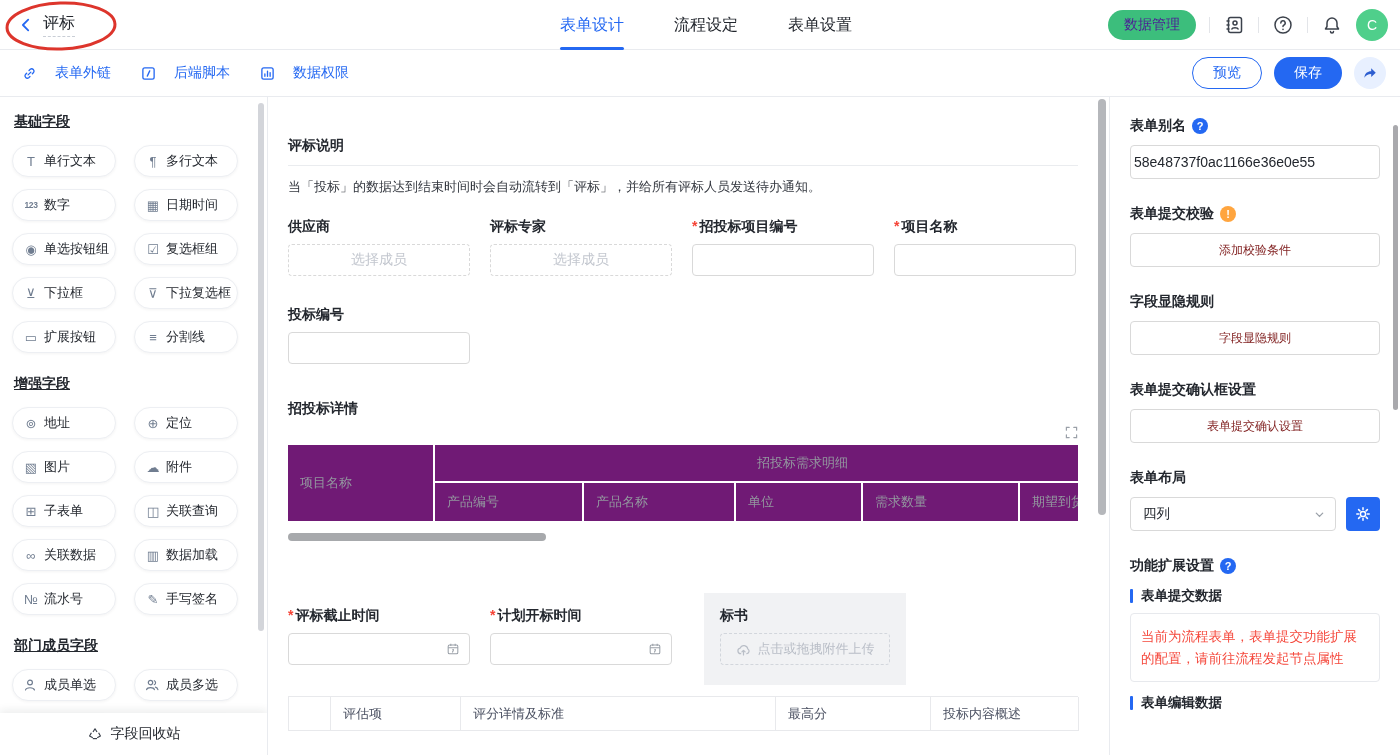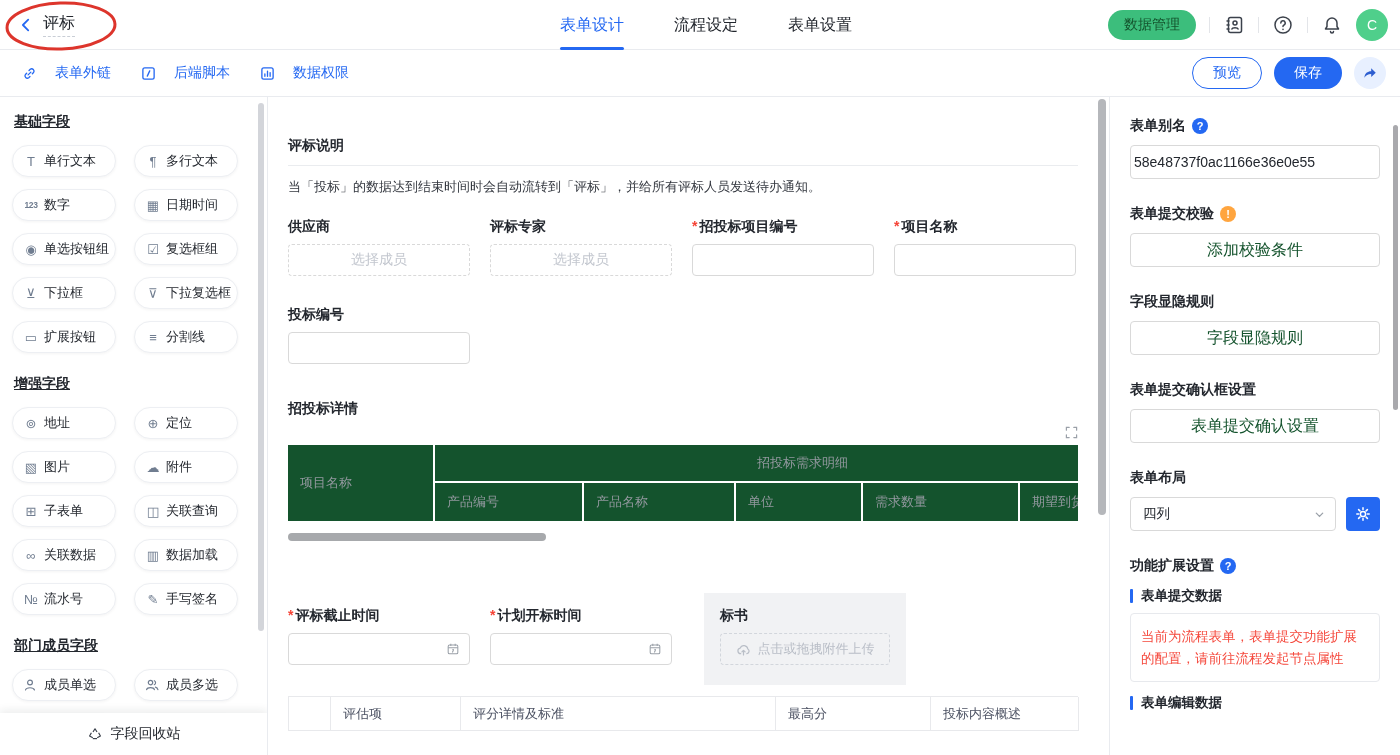--- a/index.html
+++ b/index.html
@@ -10,21 +10,21 @@
   
   .header { position:absolute; top:0; left:0; right:0; height:50px; background:#fff; border-bottom:1px solid #e9ebef; z-index:30; }
   .back { position:absolute; left:18px; top:0; height:50px; display:flex; align-items:center; gap:9px; cursor:pointer; }
   .back-label { font-size:16px; color:#23272e; border-bottom:1px dashed #c9ced6; padding-bottom:2px; }
   .annotation { position:absolute; left:3px; top:0px; width:116px; height:54px; pointer-events:none; z-index:40; }
   .header-tabs { position:absolute; left:560px; top:0; height:50px; display:flex; gap:50px; }
   .htab { display:flex; align-items:center; font-size:16px; color:#23272e; position:relative; cursor:pointer; }
   .htab.active { color:#2468f2; }
   .htab.active::after { content:""; position:absolute; left:50%; transform:translateX(-50%); bottom:0; width:64px; height:3px; border-radius:2px; background:#2468f2; }
   .header-right { position:absolute; right:12px; top:0; height:50px; display:flex; align-items:center; gap:13px; }
-  .pill-green { height:30px; padding:0 16px; border-radius:15px; background:#3cbe7c; color:#14532d; font-size:14px; display:flex; align-items:center; border:none; cursor:pointer; }
+  .pill-green { height:30px; padding:0 16px; border-radius:15px; background:#3cbe7c; color:#4c1d95; font-size:14px; display:flex; align-items:center; border:none; cursor:pointer; }
   .vdiv { width:1px; height:16px; background:#e3e5e9; }
   .hicon { width:22px; height:22px; display:flex; align-items:center; justify-content:center; cursor:pointer; color:#3b414b; }
   .avatar { width:32px; height:32px; border-radius:50%; background:#4fcf8b; color:#fff; font-size:14px; display:flex; align-items:center; justify-content:center; cursor:pointer; }
 
   
   .toolbar { position:absolute; top:50px; left:0; right:0; height:47px; background:#fff; border-bottom:1px solid #e9ebef; z-index:20; }
   .tb-links { position:absolute; left:22px; top:0; height:46px; display:flex; align-items:center; gap:30px; }
   .tb-link { display:flex; align-items:center; gap:18px; color:#2468f2; font-size:14px; cursor:pointer; }
   .tb-right { position:absolute; right:14px; top:0; height:46px; display:flex; align-items:center; gap:12px; }
   .btn-outline { height:32px; padding:0 20px; border:1px solid #2468f2; border-radius:16px; background:#fff; color:#2468f2; font-size:14px; display:flex; align-items:center; cursor:pointer; }
@@ -53,21 +53,21 @@
   .flabel { display:block; font-size:14px; font-weight:bold; color:#23272e; margin-bottom:8px; }
   .req::before { content:"*"; color:#f54336; margin-right:2px; }
   .finput { height:32px; border:1px solid #d9d9d9; border-radius:4px; background:#fff; }
   .finput.dashed { border-style:dashed; display:flex; align-items:center; justify-content:center; color:#c3c7cf; font-size:14px; cursor:pointer; }
   .finput.date { display:flex; align-items:center; justify-content:flex-end; padding-right:9px; cursor:text; }
   .subform-title { margin-top:36px; }
   .expand-row { width:790px; display:flex; justify-content:flex-end; margin-top:8px; margin-bottom:6px; }
   .expand-btn { cursor:pointer; }
   .subform-wrap { width:790px; overflow:hidden; }
   .subform { display:grid; grid-template-columns:145px 147px 150px 125px 155px 150px; gap:2px; width:882px; }
-  .sf-cell { background:#14532d; color:#93989f; font-size:13px; display:flex; align-items:center; padding:0 12px; height:38px; }
+  .sf-cell { background:#701a75; color:#93989f; font-size:13px; display:flex; align-items:center; padding:0 12px; height:38px; }
   .sf-first { grid-row:1 / 3; height:auto; }
   .sf-group { grid-column:2 / 7; justify-content:center; height:36px; }
   .hscroll { margin-top:12px; width:258px; height:8px; border-radius:4px; background:#a7a9ac; cursor:pointer; }
   .frow3 { display:flex; gap:20px; margin-top:66px; align-items:flex-start; }
   .upload-block { width:202px; background:#f1f2f4; padding:14px 16px 20px 16px; margin-left:12px; margin-top:-14px; }
   .upload-btn { height:32px; border:1px dashed #d2d6dc; border-radius:4px; display:flex; align-items:center; justify-content:center; gap:7px; color:#b9bec7; font-size:13px; cursor:pointer; }
   .score-title { margin-top:20px; }
   .score-table { margin-top:11px; width:790px; display:grid; grid-template-columns:42px 130px 315px 155px 148px; border-top:1px solid #e8e9ec; border-left:1px solid #e8e9ec; }
   .sc-cell { height:34px; background:#fff; border-right:1px solid #e8e9ec; border-bottom:1px solid #e8e9ec; display:flex; align-items:center; padding:0 12px; font-size:13px; color:#4b5162; }
   .cv-scroll { position:absolute; top:2px; right:3px; width:8px; height:416px; border-radius:4px; background:#b5b7bb; cursor:pointer; }
@@ -78,21 +78,21 @@
   .ptab { flex:1; display:flex; align-items:center; justify-content:center; font-size:14px; color:#23272e; position:relative; cursor:pointer; }
   .ptab.active { color:#2468f2; }
   .ptab.active::after { content:""; position:absolute; left:50%; transform:translateX(-50%); bottom:0; width:70px; height:3px; border-radius:2px; background:#2468f2; }
   .panel-body { padding:20px 20px 0 20px; }
   .pgroup { margin-bottom:26px; }
   .pglabel { display:flex; align-items:center; gap:6px; font-size:14px; font-weight:bold; color:#23272e; margin-bottom:10px; }
   .badge { width:16px; height:16px; border-radius:50%; color:#fff; font-size:11px; font-weight:bold; display:inline-flex; align-items:center; justify-content:center; cursor:pointer; }
   .badge.q { background:#2468f2; }
   .badge.w { background:#ffa53f; }
   .pinput { width:100%; height:34px; border:1px solid #d9d9d9; border-radius:4px; padding:0 3px; font-size:14px; color:#23272e; background:#fff; outline:none; font-family:inherit; }
-  .pbtn { width:100%; height:34px; border:1px solid #d9d9d9; border-radius:4px; background:#fff; font-size:16px; color:#14532d; display:flex; align-items:center; justify-content:center; cursor:pointer; }
+  .pbtn { width:100%; height:34px; border:1px solid #d9d9d9; border-radius:4px; background:#fff; font-size:12px; color:#7f1d1d; display:flex; align-items:center; justify-content:center; cursor:pointer; }
   .layout-row { display:flex; gap:10px; }
   .pselect { flex:1; height:34px; border:1px solid #d9d9d9; border-radius:4px; display:flex; align-items:center; justify-content:space-between; padding:0 10px 0 12px; font-size:13.5px; cursor:pointer; background:#fff; }
   .gear-btn { width:34px; height:34px; border-radius:4px; background:#2468f2; border:none; display:flex; align-items:center; justify-content:center; cursor:pointer; }
   .sub-label { display:flex; align-items:center; gap:8px; font-size:13.5px; font-weight:bold; color:#23272e; margin:12px 0 8px 0; }
   .sub-label::before { content:""; width:3px; height:14px; border-radius:1px; background:#2468f2; }
   .warn-box { border:1px solid #e7e9ed; border-radius:4px; padding:12px 10px; font-size:13.5px; line-height:1.6; color:#f5493d; }
   .panel-scroll { position:absolute; right:2px; top:28px; width:5px; height:285px; border-radius:3px; background:#a9a9ad; cursor:pointer; }
 </style>
 </head>
 <body>

